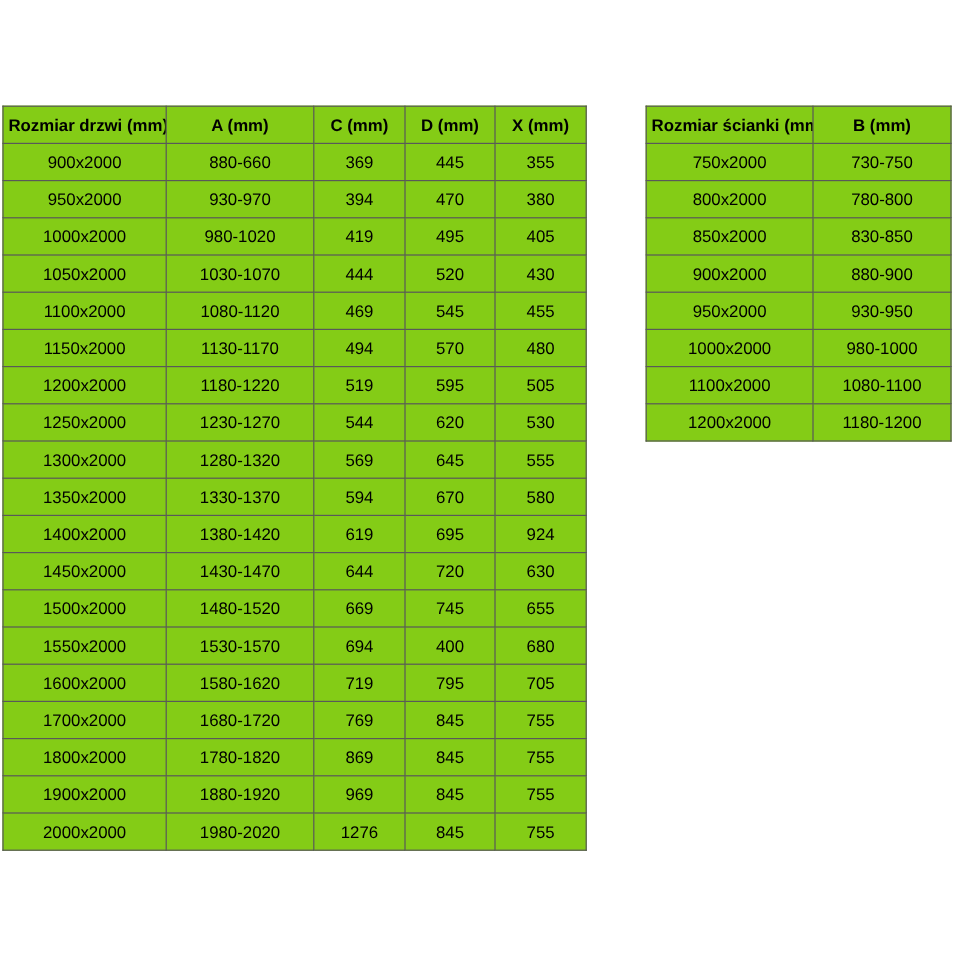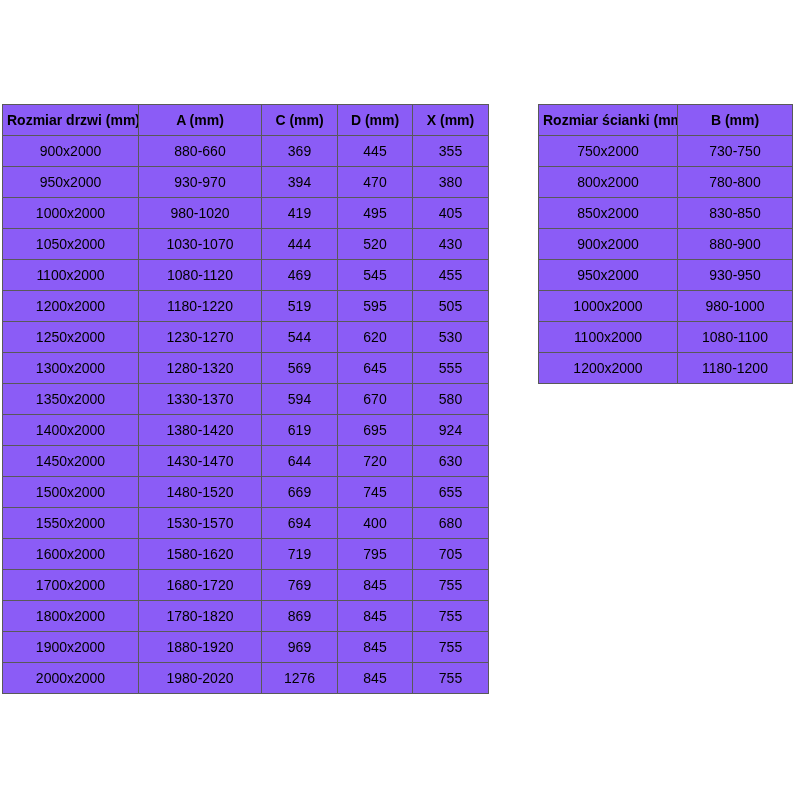--- a/index.html
+++ b/index.html
@@ -15,22 +15,22 @@
   .page {
     position: relative;
     width: 800px;
     height: 800px;
     background: #ffffff;
   }
   table.spec-table {
     border-collapse: collapse;
     table-layout: fixed;
     position: absolute;
-    top: 104px;
-    background: #8b5cf6;
+    top: 88px;
+    background: #84cc16;
   }
   table.spec-table th,
   table.spec-table td {
     border: 1px solid #595959;
     height: 31px;
     padding: 0 4px;
     text-align: center;
     vertical-align: middle;
     font-size: 14px;
     line-height: 1;
@@ -111,20 +111,27 @@
           <td>430</td>
         </tr>
         <tr>
           <td>1100x2000</td>
           <td>1080-1120</td>
           <td>469</td>
           <td>545</td>
           <td>455</td>
         </tr>
         <tr>
+          <td>1150x2000</td>
+          <td>1130-1170</td>
+          <td>494</td>
+          <td>570</td>
+          <td>480</td>
+        </tr>
+        <tr>
           <td>1200x2000</td>
           <td>1180-1220</td>
           <td>519</td>
           <td>595</td>
           <td>505</td>
         </tr>
         <tr>
           <td>1250x2000</td>
           <td>1230-1270</td>
           <td>544</td>

